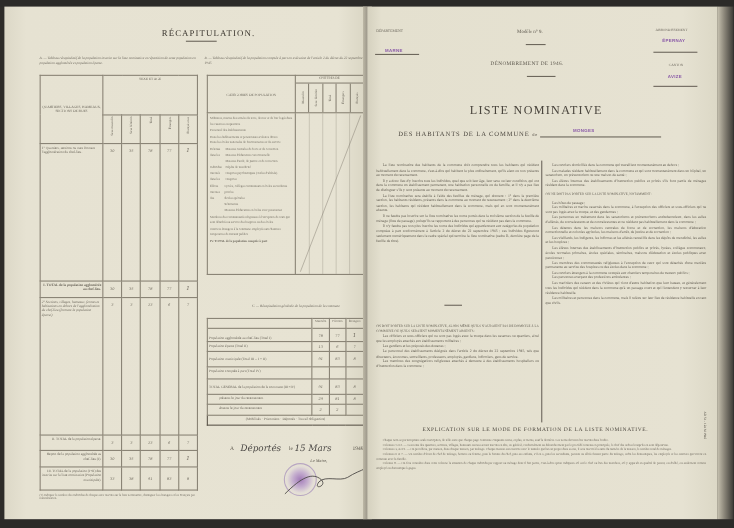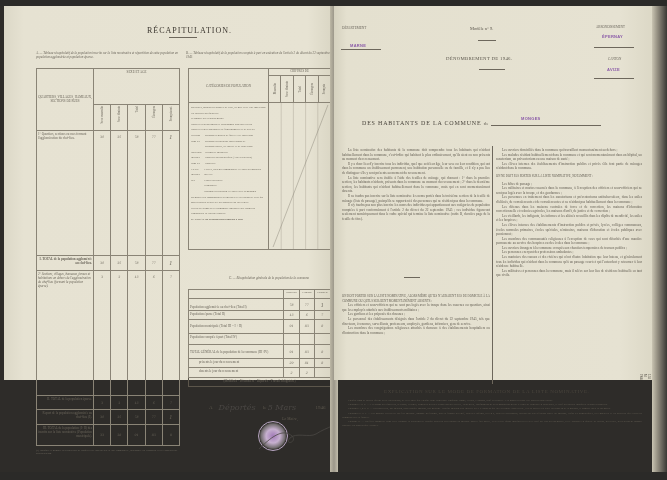--- a/index.html
+++ b/index.html
@@ -1,19 +1,19 @@
 <!DOCTYPE html>
 <html><head>
 <meta charset="utf-8">
 <style>
   * { box-sizing: border-box; margin: 0; padding: 0; }
   html, body { width: 667px; height: 480px; overflow: hidden; background: #2b2a28; }
   body { position: relative; font-family: "Liberation Serif", serif; color: #3a3630; }
   .book { position: absolute; left: 0; top: 6px; width: 667px; height: 466px; background: #2e2c29; }
-  .page { position: absolute; top: 0; height: 374px; background: #e6e2d2; }
+  .page { position: absolute; top: 0; height: 466px; background: #e6e2d2; }
   .page.left { left: 4px; width: 330px; background: linear-gradient(90deg,#dcd8c7 0%,#e6e2d2 6%,#e7e3d3 92%,#d9d5c3 100%); }
   .page.right { left: 334px; width: 318px; background: linear-gradient(90deg,#d5d1bf 0%,#e4e0cf 4%,#e6e2d2 90%,#dcd8c6 100%); }
   .edge { position: absolute; left: 652px; top: 0; width: 15px; height: 466px; background: linear-gradient(90deg,#c9c4b2,#8f8a7d 40%,#3a3834); }
   .fold { position: absolute; left: 330px; top: 0; width: 8px; height: 466px; background: linear-gradient(90deg,#bdb8a6,#9c978a 50%,#c3bead); }
 
   .title { position: absolute; font-size: 8px; letter-spacing: 1px; color: #3b362f; }
   .tiny { font-size: 3.2px; line-height: 4px; color: #6b665c; }
   .small { font-size: 4px; line-height: 5px; color: #5b564c; }
   .ital { font-style: italic; }
   .rule { position: absolute; height: 1px; background: #6d675c; }
@@ -239,21 +239,21 @@
       <tr style="height:8px;">
         <td colspan="4" style="text-align:center;border:none;">(Mobilisés · Prisonniers · Déportés · Travail obligatoire)</td>
       </tr>
     </tbody>
       </table>
 
     <div style="position:absolute;left:205px;top:397px;font-size:5px;color:#5b564c;">
       <span>A</span>
       <span class="hw" style="font-size:8px;margin-left:5px;">Déportés</span>
       <span style="margin-left:6px;">le</span>
-      <span class="hw" style="font-size:8px;">5 Mars</span>
+      <span class="hw" style="font-size:8px;">15 Mars</span>
       <span style="margin-left:18px;">1946</span>
     </div>
     <div style="position:absolute;left:278px;top:410px;font-size:4px;color:#5b564c;" class="ital">Le Maire,</div>
     <div style="position:absolute;left:254px;top:415px;width:30px;height:30px;border-radius:50%;border:1px solid #b8a6c2;background:radial-gradient(circle,#a27bb8 0,#c6b0cf 35%,rgba(220,210,220,0.4) 60%,transparent 70%);"></div>
     <svg style="position:absolute;left:250px;top:418px;" width="80" height="30">
       <path d="M5 25 C20 10, 30 5, 38 12 C44 18, 30 22, 36 14 C42 8, 55 14, 62 10 C68 6, 74 4, 78 2" stroke="#4a4744" fill="none" stroke-width="0.8"></path>
     </svg>
   </div>
 
   <div class="fold"></div>
@@ -271,20 +271,21 @@
     <div class="stamp" style="left:268px;top:28px;">ÉPERNAY</div>
     <div class="rule" style="left:260px;top:41px;width:40px;height:0.6px;"></div>
 
     <div class="small" style="position:absolute;left:112px;top:50px;font-size:4.8px;letter-spacing:.3px;">DÉNOMBREMENT DE 1946.</div>
     <div class="rule" style="left:145px;top:63px;width:26px;"></div>
 
     <div class="tiny" style="position:absolute;left:274px;top:51px;font-size:3.2px;">CANTON</div>
     <div class="stamp" style="left:273px;top:61px;">AVIZE</div>
     <div class="rule" style="left:260px;top:72px;width:40px;height:0.6px;"></div>
 
+    <div style="position:absolute;left:93px;top:89px;font-size:11px;letter-spacing:1.2px;color:#4a453d;">LISTE NOMINATIVE</div>
     <div style="position:absolute;left:28px;top:114px;font-size:6px;letter-spacing:.8px;color:#4a453d;white-space:nowrap;">
       <span>DES HABITANTS DE LA COMMUNE</span>
       <span style="font-size:4px;">de</span>
       <span style="display:inline-block;width:110px;border-bottom:0.6px solid #6d675c;position:relative;top:1px;"></span>
     </div>
     <div class="stamp" style="left:187px;top:110px;">MONGES</div>
 
     <div class="para" style="left:8px;top:142px;width:148px;">
       <p style="text-indent:6px;">La liste nominative des habitants de la commune doit comprendre tous les habitants qui résident habituellement dans la commune, c'est-à-dire qui habitent le plus ordinairement, qu'ils aient ou non présents au moment du recensement.</p>
       <p style="text-indent:6px;">Il y a donc lieu d'y inscrire tous les individus, quel que soit leur âge, leur sexe ou leur condition, qui ont dans la commune un établissement permanent, une habitation personnelle ou de famille, et il n'y a pas lieu de distinguer s'ils y sont présents au moment du recensement.</p>

